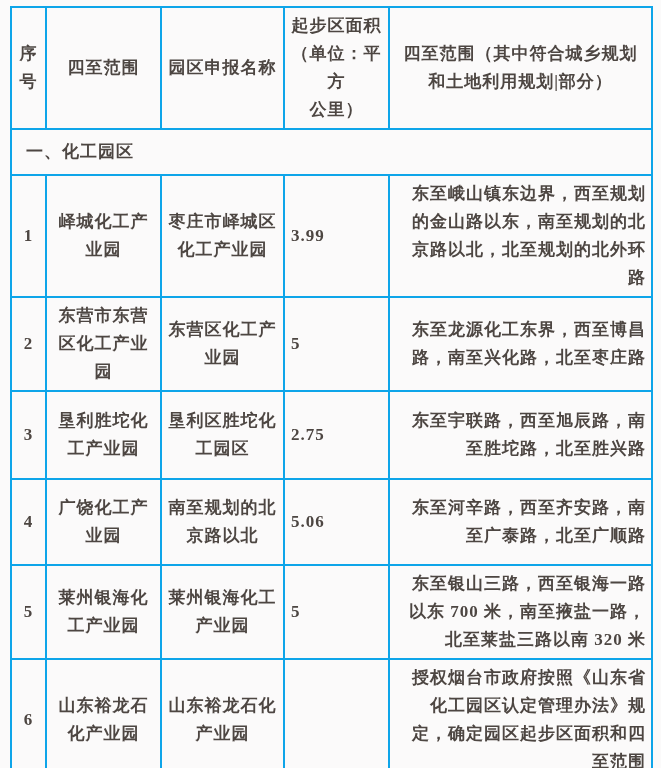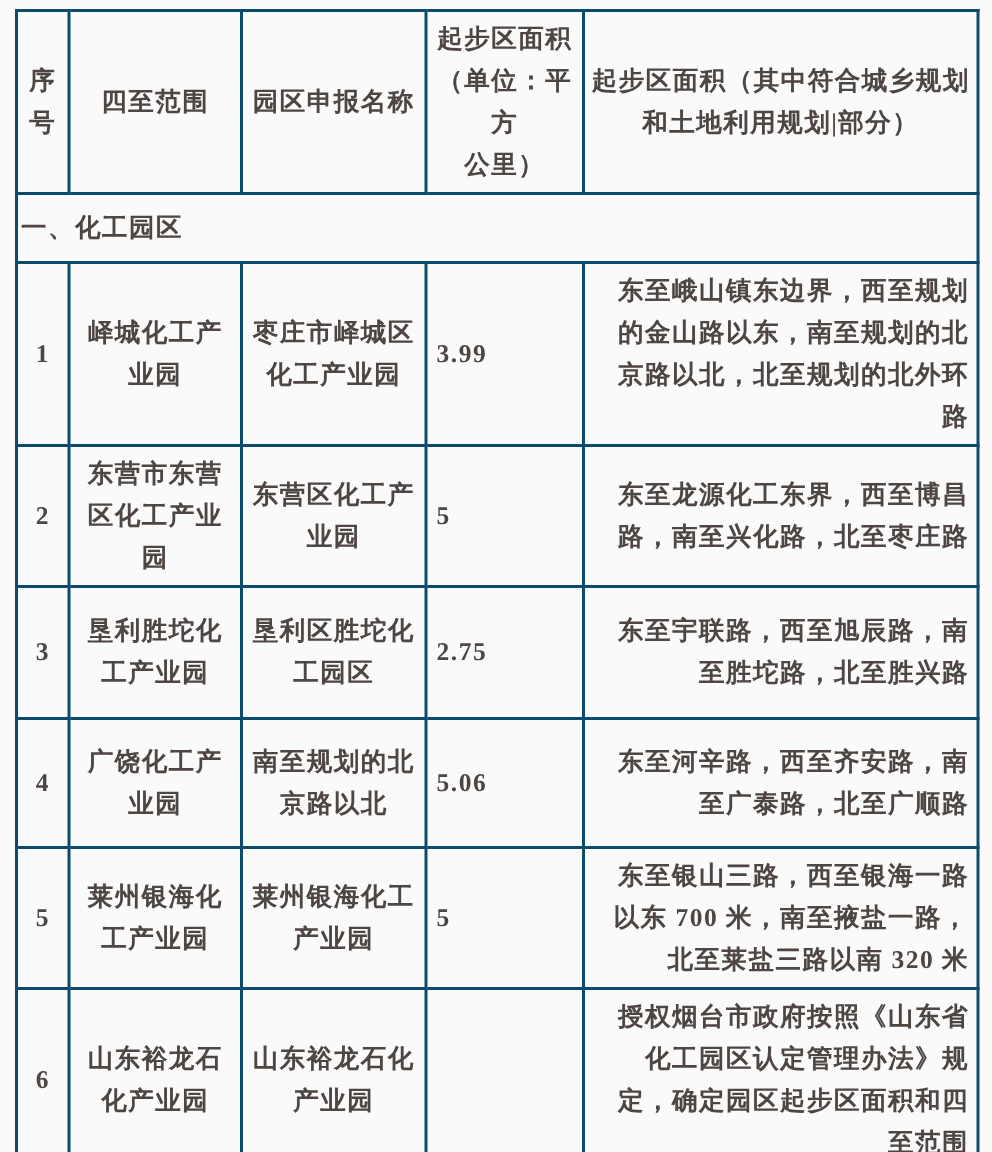--- a/index.html
+++ b/index.html
@@ -14,21 +14,21 @@
   }
   table.parks {
     position: absolute;
     left: 10px;
     top: 6px;
     border-collapse: collapse;
     table-layout: fixed;
     width: 641px;
   }
   .parks td, .parks th {
-    border: 2px solid #0c4a6e;
+    border: 2px solid #0ea5e9;
     font-weight: bold;
     font-size: 17px;
     letter-spacing: 1px;
     line-height: 28px;
     vertical-align: middle;
     padding: 4px 6px;
     overflow: hidden;
   }
   .parks th { text-align: center; padding: 4px 4px; }
   .col-no    { width: 35px; }
@@ -41,21 +41,21 @@
   tr.r1 { height: 92px; }
   tr.r2 { height: 88px; }
   tr.r3 { height: 88px; }
   tr.r4 { height: 86px; }
   tr.r5 { height: 91px; }
   tr.r6 { height: 87px; }
   td.no   { text-align: center; }
   td.area { }
   td.name, td.decl { text-align: center; }
   td.bound { text-align: right; padding: 4px 5px; }
-  td.section-cell { text-align: left; padding-left: 2px; font-size: 17px; }
+  td.section-cell { text-align: left; padding-left: 14px; font-size: 17px; }
   .hline { display: block; text-align: center; }
 </style>
 </head>
 <body>
 
 <div class="page">
   <table class="parks">
     <colgroup>
       <col class="col-no">
         <col class="col-name">
@@ -67,21 +67,21 @@
       <tr class="hdr">
         <th>序号</th>
         <th>四至范围</th>
         <th>园区申报名称</th>
         <th>
           <span class="hline">起步区面积</span>
           <span class="hline">（单位：平方</span>
           <span class="hline">公里）</span>
         </th>
         <th>
-          <span class="hline">起步区面积（其中符合城乡规划</span>
+          <span class="hline">四至范围（其中符合城乡规划</span>
           <span class="hline">和土地利用规划|部分）</span>
         </th>
       </tr>
 
       <tr class="sec">
         <td class="section-cell" colspan="5">一、化工园区</td>
       </tr>
 
       <tr class="r1">
         <td class="no">1</td>

